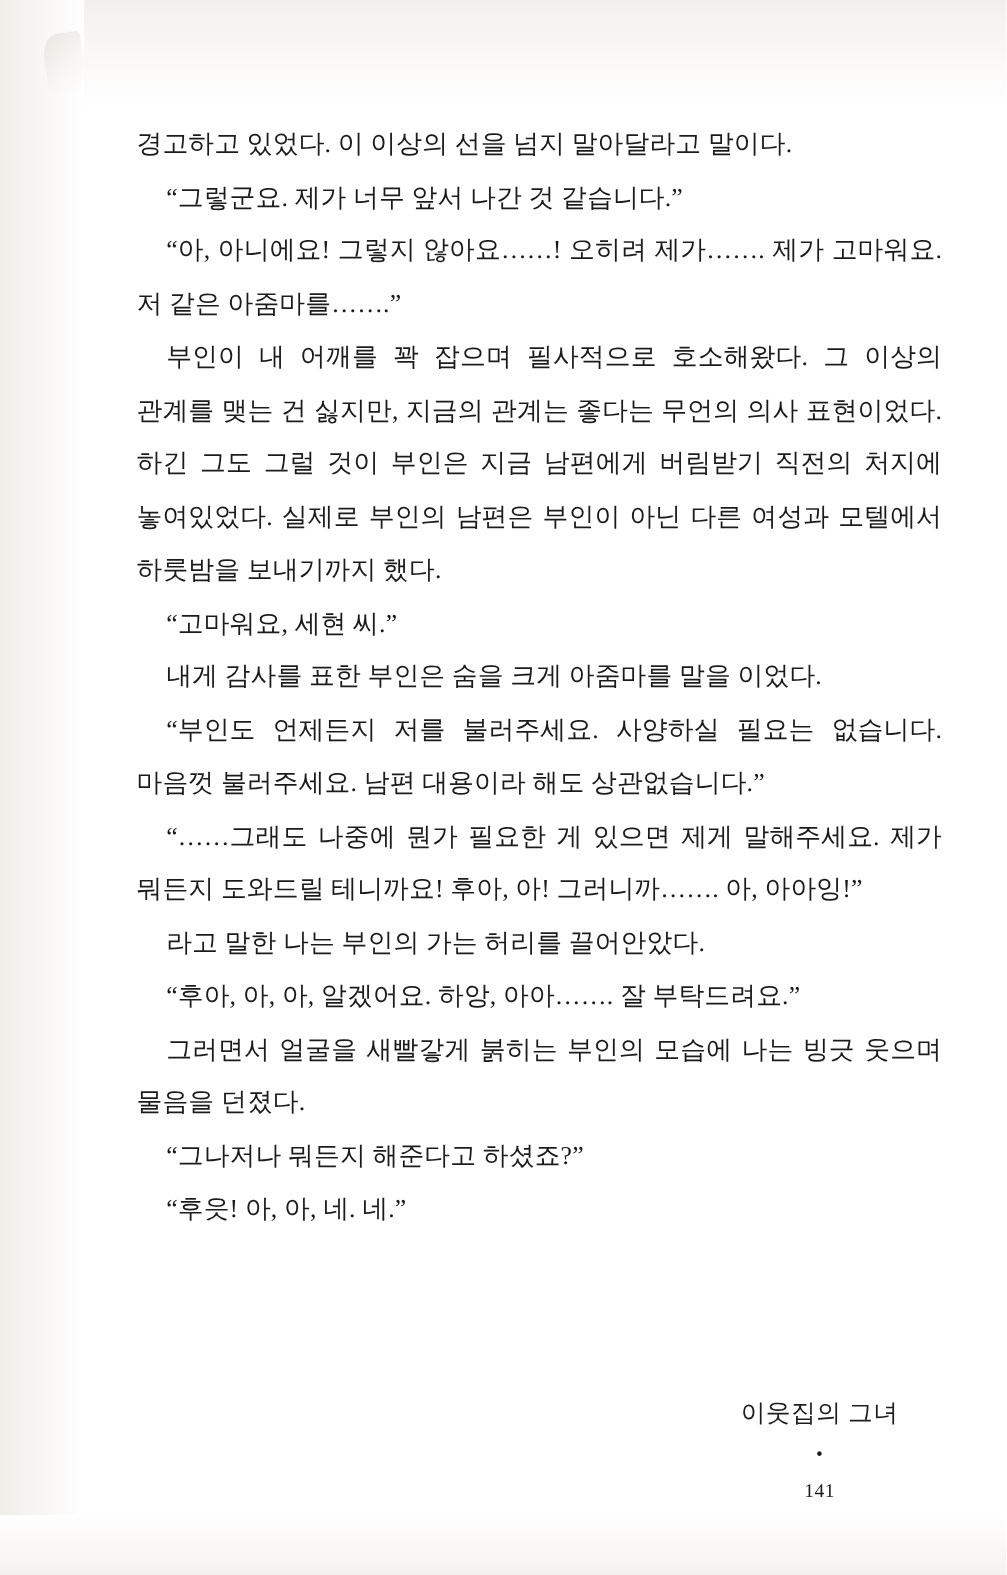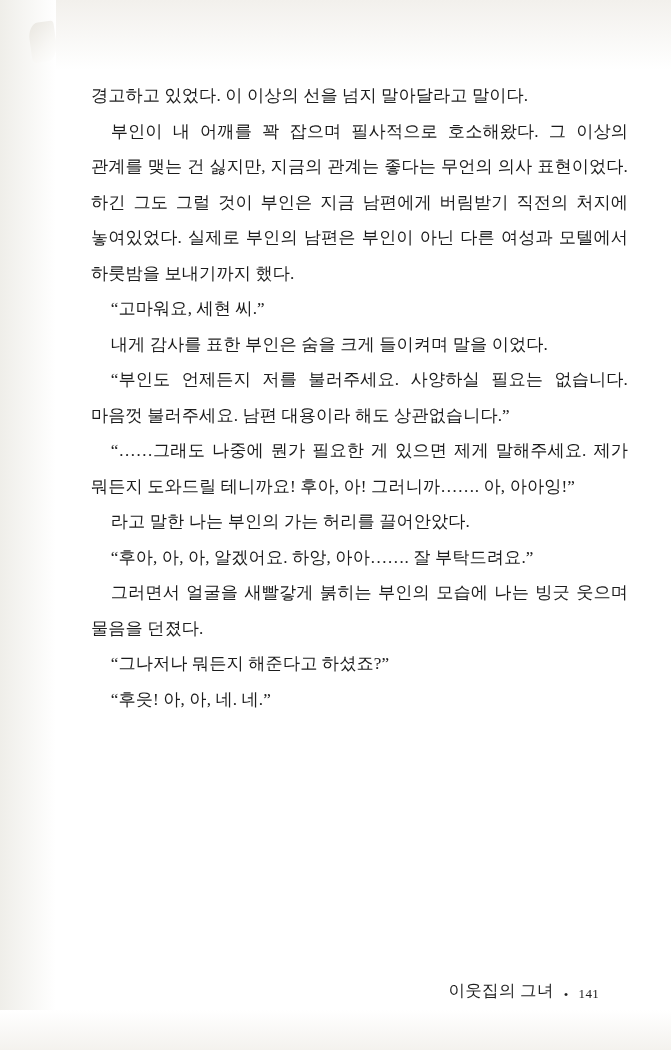--- a/index.html
+++ b/index.html
@@ -81,25 +81,26 @@
   }
   .body-text p.indent {
     text-indent: 1.15em;
   }
 
   .footer {
     position: absolute;
     right: 72px;
     bottom: 48px;
     display: flex;
-    align-items: flex-end;
+    align-items: center;
     gap: 10px;
     font-size: 16.5px;
     color: #1d1d1d;
     letter-spacing: .3px;
+    flex-direction: column;
   }
   .footer .dot {
     font-size: 13px;
     line-height: 1;
     position: relative;
     top: -1px;
   }
   .footer .pageno {
     font-family: "Liberation Serif", serif;
     font-size: 13px;
@@ -109,23 +110,25 @@
 <body>
 
 <div class="page-shade-top"></div>
 <div class="page-shade-left"></div>
 <div class="page-shade-bottom"></div>
 <div class="corner-fold"></div>
 
 <div class="page">
   <div class="body-text">
     <p>경고하고 있었다. 이 이상의 선을 넘지 말아달라고 말이다.</p>
+    <p class="indent">“그렇군요. 제가 너무 앞서 나간 것 같습니다.”</p>
+    <p class="indent">“아, 아니에요! 그렇지 않아요……! 오히려 제가……. 제가 고마워요. 저 같은 아줌마를…….”</p>
     <p class="indent">부인이 내 어깨를 꽉 잡으며 필사적으로 호소해왔다. 그 이상의 관계를 맺는 건 싫지만, 지금의 관계는 좋다는 무언의 의사 표현이었다. 하긴 그도 그럴 것이 부인은 지금 남편에게 버림받기 직전의 처지에 놓여있었다. 실제로 부인의 남편은 부인이 아닌 다른 여성과 모텔에서 하룻밤을 보내기까지 했다.</p>
     <p class="indent">“고마워요, 세현 씨.”</p>
-    <p class="indent">내게 감사를 표한 부인은 숨을 크게 들이켜며 말을 이었다.</p>
+    <p class="indent">내게 감사를 표한 부인은 숨을 크게 아줌마를 말을 이었다.</p>
     <p class="indent">“부인도 언제든지 저를 불러주세요. 사양하실 필요는 없습니다. 마음껏 불러주세요. 남편 대용이라 해도 상관없습니다.”</p>
     <p class="indent">“……그래도 나중에 뭔가 필요한 게 있으면 제게 말해주세요. 제가 뭐든지 도와드릴 테니까요! 후아, 아! 그러니까……. 아, 아아잉!”</p>
     <p class="indent">라고 말한 나는 부인의 가는 허리를 끌어안았다.</p>
     <p class="indent">“후아, 아, 아, 알겠어요. 하앙, 아아……. 잘 부탁드려요.”</p>
     <p class="indent">그러면서 얼굴을 새빨갛게 붉히는 부인의 모습에 나는 빙긋 웃으며 물음을 던졌다.</p>
     <p class="indent">“그나저나 뭐든지 해준다고 하셨죠?”</p>
     <p class="indent">“후읏! 아, 아, 네. 네.”</p>
   </div>
 </div>
 

